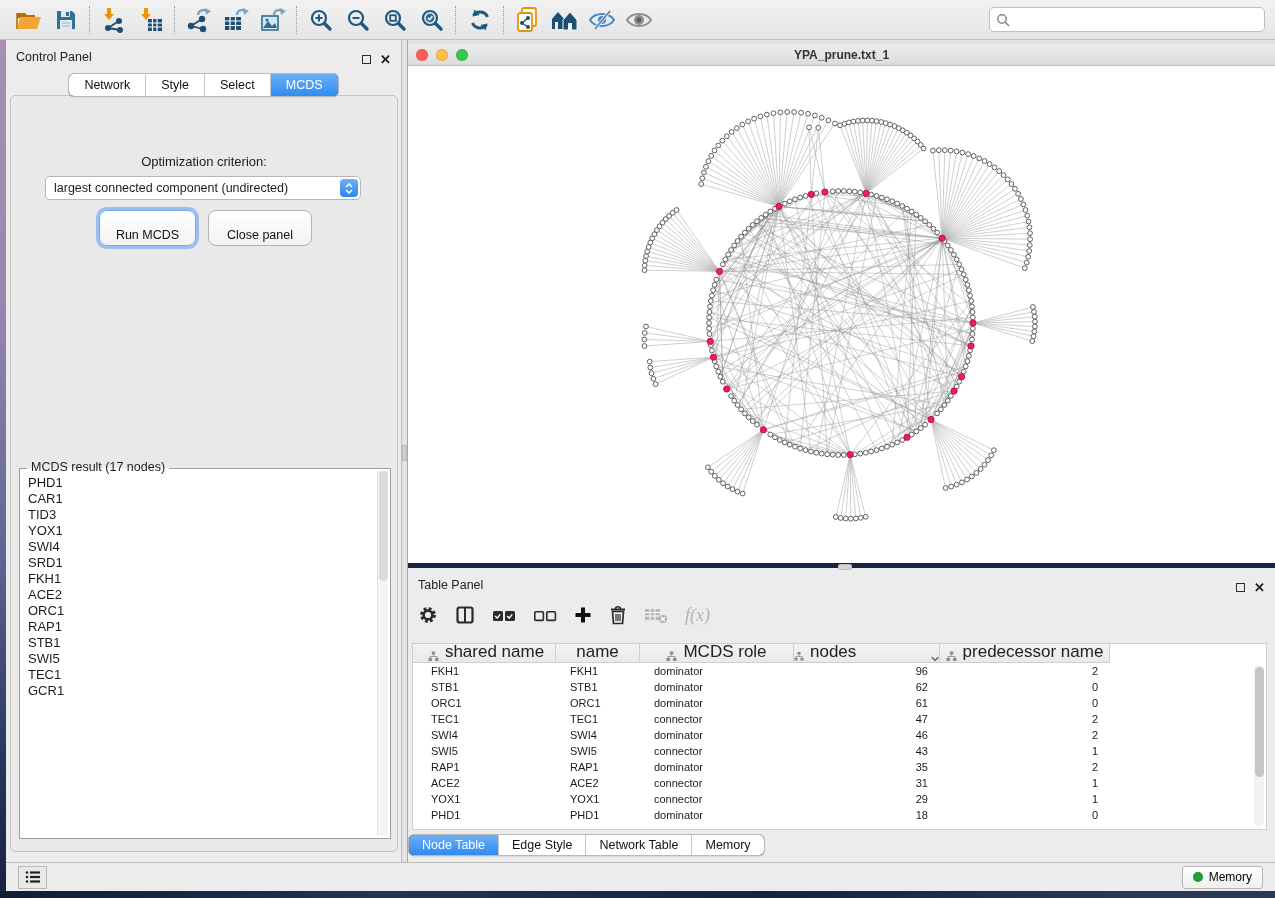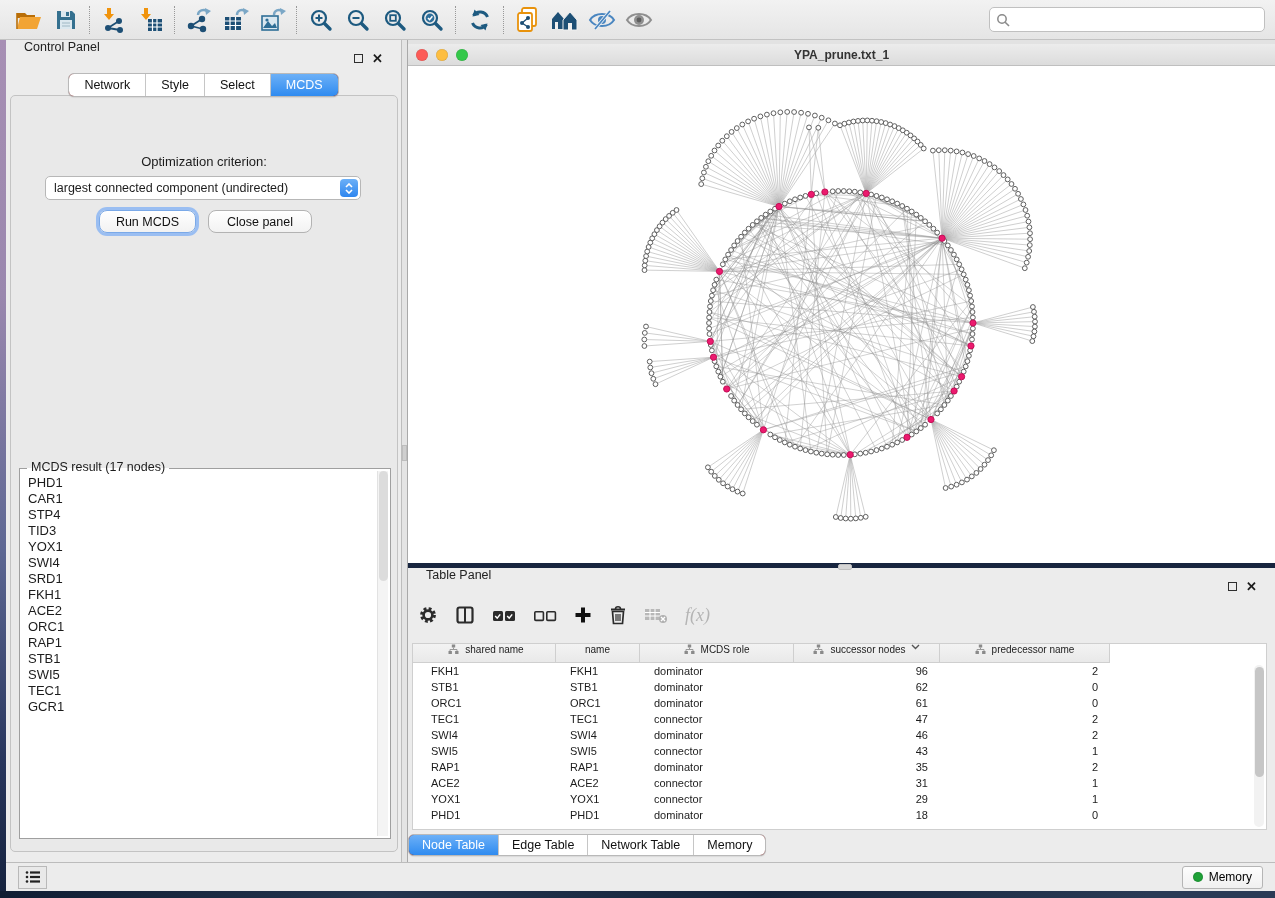--- a/index.html
+++ b/index.html
@@ -24,43 +24,43 @@
     display:flex; align-items:center; justify-content:center; }
   .tb svg { display:block; }
   .sep { width:1px; height:28px; border-left:1px dotted #999; margin:0 5px; }
   .search { margin-left:auto; width:276px; height:25px; background:#fff;
     border:1px solid #c0c0c0; border-radius:5px; display:flex; align-items:center; padding:0 6px; }
   .search input { border:none; outline:none; flex:1; font-size:12px; background:transparent; }
 
   
   .control-panel { position:absolute; left:6px; top:40px; width:396px; height:822px;
     background:#ececec; border-right:1px solid #bdbdbd; }
-  .panel-title { height:24px; display:flex; align-items:flex-start; padding:0 18px;
-    font-size:12.5px; color:#222;flex-direction:column; }
+  .panel-title { height:24px; display:flex; align-items:flex-end; padding:0 10px;
+    font-size:12.5px; color:#222; }
   .win-btns { margin-left:auto; display:flex; align-items:center; gap:9px; }
   .float-btn { width:9px; height:9px; border:1.6px solid #2e2e2e; display:inline-block; }
   .close-btn { font-size:13px; font-weight:bold; color:#1b1b1b; line-height:9px; }
   .cp-tabs { position:absolute; left:0; top:33px; width:100%; display:flex; justify-content:center; z-index:3; }
   .seg { display:flex; background:#7f1d1d; border:1px solid #b9b9b9; border-radius:6px;
     overflow:hidden; box-shadow:0 1px 1px rgba(0,0,0,.08); }
   .seg .tab { padding:4px 15px; font-size:12.5px; color:#111; border-right:1px solid #c6c6c6; background:#fff; }
   .seg .tab:last-child { border-right:none; }
   .seg .tab.active { background:linear-gradient(#6cb0f7,#2f8bf0); color:#fff; }
   .tabpane { position:absolute; left:4px; top:55px; width:388px; height:757px;
     background:#e9e9e9; border:1px solid #c3c3c3; border-radius:5px; }
   .opt-label { position:absolute; left:0; top:58px; width:100%; text-align:center; font-size:13px; }
   .dropdown { position:absolute; left:34px; top:80px; width:316px; height:24px; background:#fff;
     border:1px solid #b7b7b7; border-radius:5px; display:flex; align-items:center; font-size:12.5px;gap:47px; }
   .dropdown .dd-text { flex:1; padding:0 8px; white-space:nowrap; overflow:hidden; }
   .dd-stepper { width:18px; height:18px; margin-right:2px; border-radius:4px;
     background:linear-gradient(#6cb0f7,#2e86ef); display:flex; flex-direction:column;
     align-items:center; justify-content:center; gap:1px; }
   .dd-stepper svg { display:block; }
   .btn { height:23px; background:linear-gradient(#ffffff,#f2f2f2); border:1px solid #b3b3b3;
-    border-radius:8px; font-size:12.5px; padding:4px 13px; color:#111; }
+    border-radius:8px; font-size:12.5px; padding:17px 13px; color:#111; }
   .btn.focus-ring { box-shadow:0 0 0 3px rgba(90,155,250,.55); border-color:#7aa9e8; }
   #run-btn { position:absolute; left:88px; top:114px; width:97px; }
   #close-panel-btn { position:absolute; left:197px; top:114px; width:104px; }
   .groupbox { position:absolute; left:8px; top:372px; width:372px; height:371px;
     border:1px solid #9f9f9f; background:#fff; }
   .gb-title { position:absolute; top:-9px; left:7px; padding:0 4px; font-size:12.5px;
     background:linear-gradient(#e9e9e9 55%,#ffffff 55%); }
   .mcds-list { position:absolute; left:1px; top:6px; right:15px; bottom:1px; overflow:hidden;
     font-size:13px; line-height:16px; padding-left:7px; }
   .mcds-list div { height:16px; }
@@ -86,21 +86,21 @@
 
   
   .table-panel { position:absolute; left:408px; top:568px; width:867px; height:294px; background:#ececec; }
   .tp-toolbar { position:absolute; left:10px; top:28px; height:38px; display:flex; align-items:center; gap:17px; }
   .tpi { border:none; background:transparent; padding:0; display:flex; align-items:center; }
   .fx { font-family:"Liberation Serif", serif; font-style:italic; font-size:18px; color:#b4b4b4; }
   .tbl-wrap { position:absolute; left:4px; top:75px; width:855px; height:187px; background:#fff;
     border:1px solid #cfcfcf; overflow:hidden; }
   .tbl-head { position:absolute; left:0; top:0; height:19px; display:flex; }
   .th { background:linear-gradient(#f3f3f3,#e9e9e9); border-right:1px solid #cfcfcf; border-bottom:1px solid #cfcfcf;
-    display:flex; align-items:flex-start; justify-content:center; gap:5px; font-size:10px; color:#222; position:relative; }
+    display:flex; align-items:flex-end; justify-content:center; gap:5px; font-size:17px; color:#222; position:relative; }
   .th .tree { margin-right:1px; }
   .tbl-body { position:absolute; left:0; top:19px; }
   .tr { display:flex; height:16px; }
   .td { font-size:11px; line-height:16px; white-space:nowrap; overflow:hidden; }
   .td.l { padding-left:14px; text-align:left; }
   .td.r { padding-right:12px; text-align:right; }
   .tbl-scroll { position:absolute; right:2px; top:21px; width:10px; height:162px; background:#f2f2f2; border-radius:5px; }
   .tbl-thumb { position:absolute; left:0.5px; top:2px; width:9px; height:110px; background:#c6c6c6; border-radius:5px; }
   .tp-tabs { position:absolute; left:0; right:0; top:266px; display:flex; }
   .tp-tabs .seg .tab { padding:3px 13px; font-size:12.5px; }
@@ -294,21 +294,20 @@
           </svg>
       </span>
     </div>
     <button class="btn focus-ring" id="run-btn">Run MCDS</button>
     <button class="btn" id="close-panel-btn">Close panel</button>
     <div class="groupbox">
       <span class="gb-title">MCDS result (17 nodes)</span>
       <div class="mcds-list" id="mcds-list">
           <div>PHD1</div>
           <div>CAR1</div>
-          <div>STP4</div>
           <div>TID3</div>
           <div>YOX1</div>
           <div>SWI4</div>
           <div>SRD1</div>
           <div>FKH1</div>
           <div>ACE2</div>
           <div>ORC1</div>
           <div>RAP1</div>
           <div>STB1</div>
           <div>SWI5</div>
@@ -1167,21 +1166,21 @@
           <div class="td r" style="width: 170px;">0</div>
         </div>
       </div>
     <div class="tbl-scroll">
         <div class="tbl-thumb"></div>
       </div>
   </div>
   <div class="tp-tabs">
       <div class="seg" id="tbl-tabs">
         <div class="tab active">Node Table</div>
-        <div class="tab">Edge Table</div>
+        <div class="tab">Edge Style</div>
         <div class="tab">Network Table</div>
         <div class="tab">Memory</div>
       </div>
     </div>
 </div>
 
 <div class="statusbar">
   <button class="sb-btn">
       <svg width="16" height="14" viewBox="0 0 16 14">
         <circle cx="2" cy="2.5" r="1.3" fill="#222"></circle>

